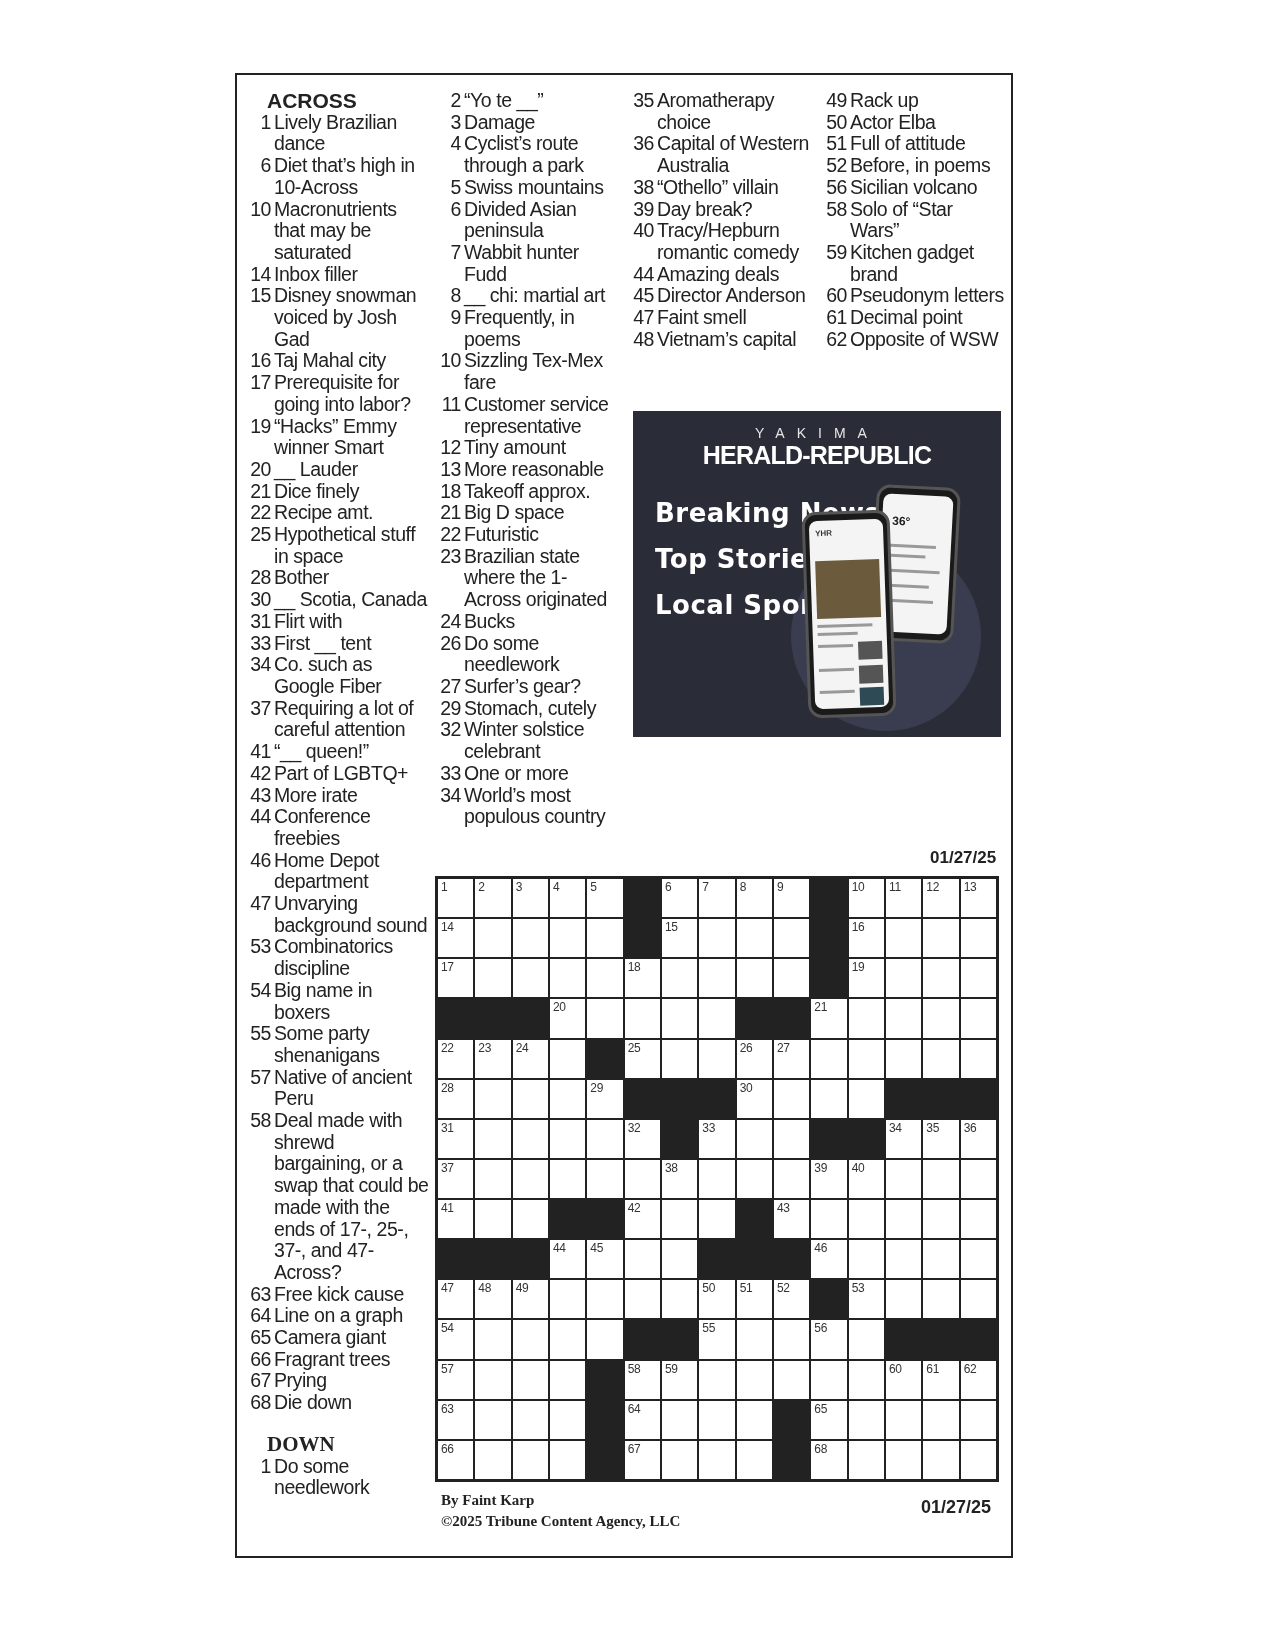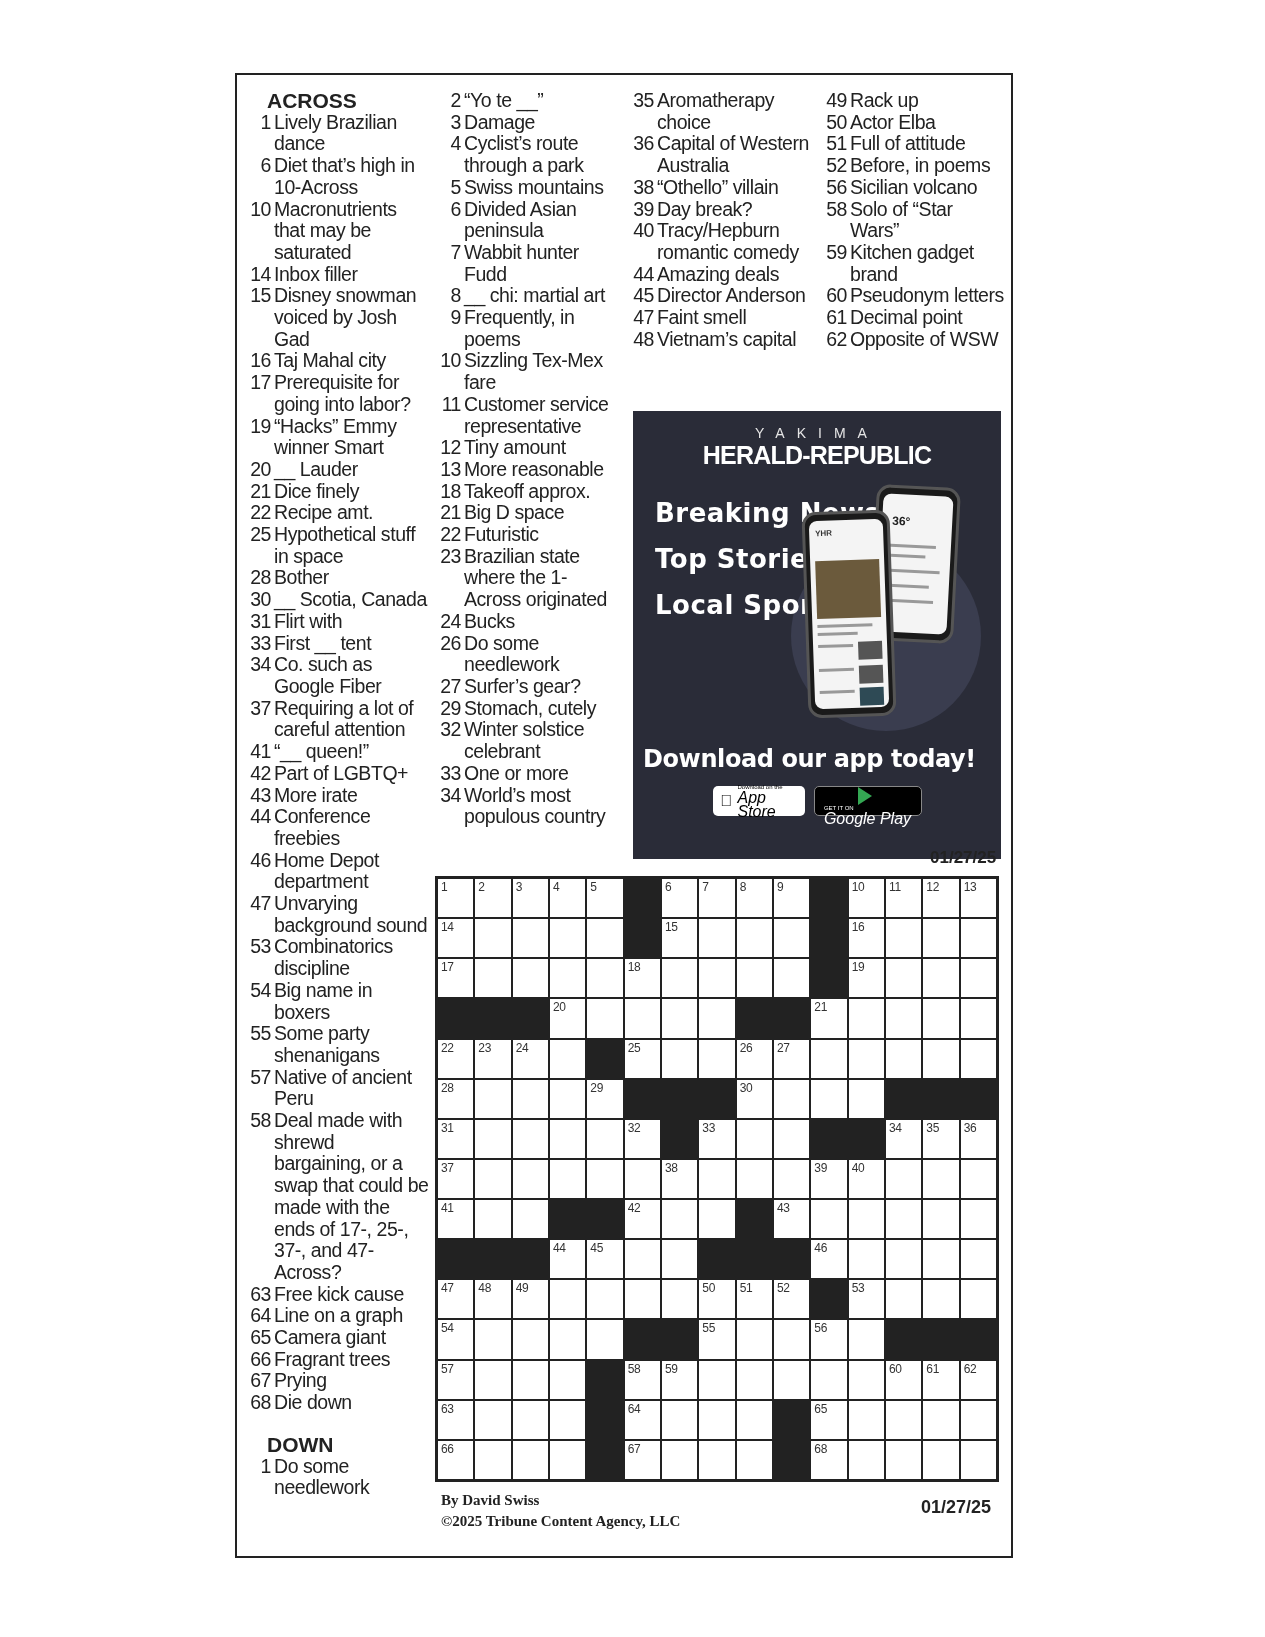--- a/index.html
+++ b/index.html
@@ -7,26 +7,26 @@
          font-family: "Liberation Sans", "DejaVu Sans", sans-serif; color: #222; }
   .frame { position: absolute; left: 235px; top: 73px; width: 778px; height: 1485px;
            border: 2px solid #222; box-sizing: border-box; }
   .col { position: absolute; font-size: 19.5px; line-height: 21.7px; letter-spacing: -0.45px; }
   .col-a { left: 247px; top: 90px; width: 182px; }
   .col-b { left: 437px; top: 90px; width: 182px; }
   .col-c { left: 630px; top: 90px; width: 182px; }
   .col-d { left: 823px; top: 90px; width: 182px; }
   .heading { font-weight: bold; font-size: 21px; letter-spacing: 0; }
   .heading.across { margin-left: 20px; }
-  .heading.down { margin-top: 20px; margin-left: 20px; }
+  .heading.down { margin-top: 20px; margin-left: 20px; font-family: Liberation Serif, serif; }
   .clue { display: flex; }
   .clue .num { width: 24px; text-align: right; flex: none; padding-right: 3px; }
   .clue .txt { flex: 1; }
 
-  .ad { position: absolute; left: 633px; top: 411px; width: 368px; height: 448px;
+  .ad { position: absolute; left: 633px; top: 411px; width: 368px; height: 326px;
         background: #2a2c38; color: #fff; overflow: hidden; }
   .ad .yakima { position: absolute; top: 14px; left: 0; right: 0; text-align: center;
                 font-size: 14px; letter-spacing: 12px; color: #e6e6e6; }
   .ad .herald { position: absolute; top: 30px; left: 0; right: 0; text-align: center;
                 font-size: 25px; letter-spacing: -0.8px; color: #fff; font-weight: bold; }
   .ad .features { position: absolute; left: 22px; top: 85px; font-family: "DejaVu Sans", sans-serif;
                   font-size: 26px; line-height: 34px; font-weight: bold; letter-spacing: 0.5px; }
   .ad .features div { margin-bottom: 12px; }
   .ad .cta { position: absolute; top: 334px; left: 0; right: 0; 
              font-family: "DejaVu Sans", sans-serif; font-weight: bold; font-size: 24px; letter-spacing: -0.4px; padding-left: 10px; }
@@ -800,16 +800,16 @@
     <div class="cell">
       <span class="n">68</span>
     </div>
     <div class="cell"></div>
     <div class="cell"></div>
     <div class="cell"></div>
     <div class="cell"></div>
   </div>
 
 <div class="byline">
-  <div>By David Swiss</div>
+  <div>By Faint Karp</div>
   <div>©2025 Tribune Content Agency, LLC</div>
 </div>
 <div class="date-bottom">01/27/25</div>
 
 </body></html>

